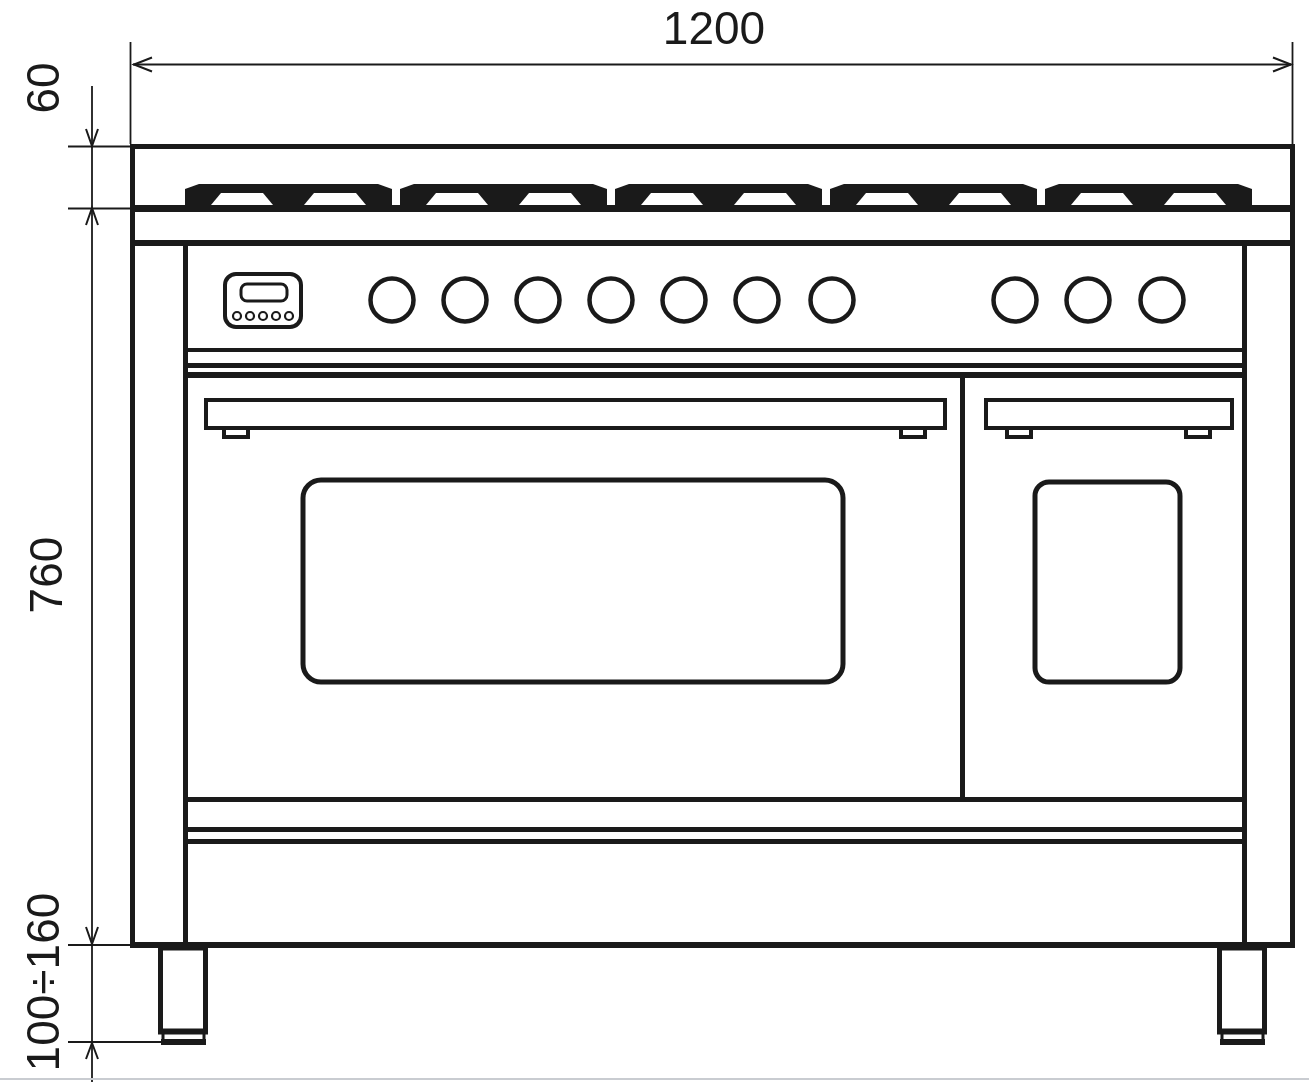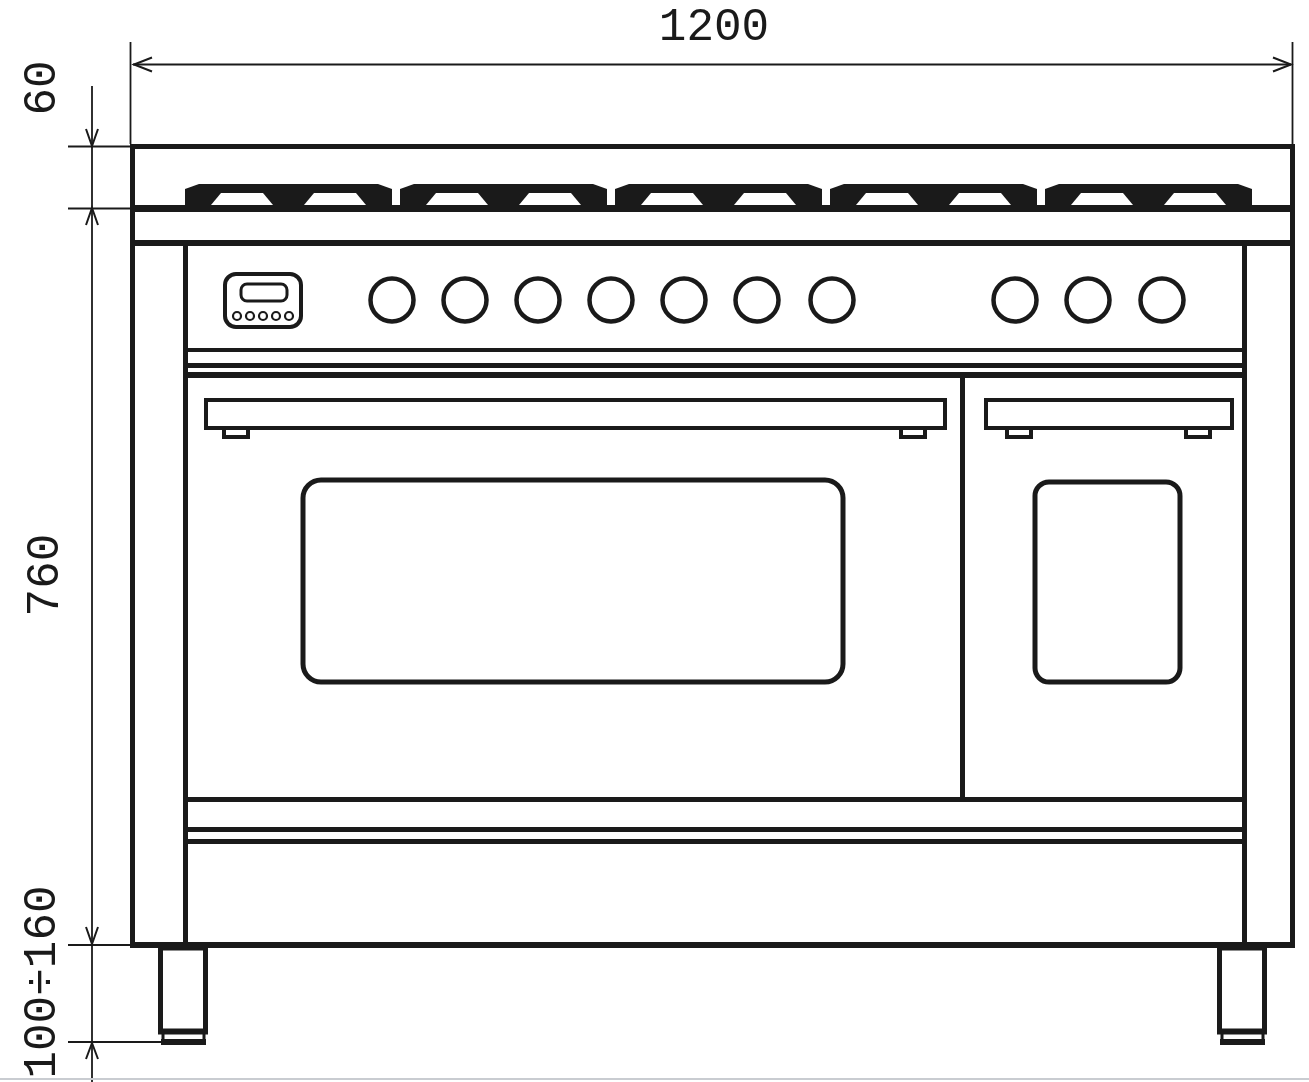--- a/index.html
+++ b/index.html
@@ -1,21 +1,21 @@
 <!DOCTYPE html>
 <html><head>
 <meta charset="utf-8">
 <style>
   html,body{margin:0;padding:0;background:#ffffff;}
   #stage{
     position:relative;
     width:1309px;height:1082px;
     background:#ffffff;
     overflow:hidden;
-    font-family:Liberation Mono, monospace;
+    font-family:Liberation Sans, sans-serif;
   }
   #drawing{position:absolute;left:0;top:0;}
   .dim-label{
     position:absolute;
     color:#1a1a1a;
     font-size:46px;
     line-height:1;
     white-space:nowrap;
     transform:translate(-50%,-50%);
     user-select:none;

